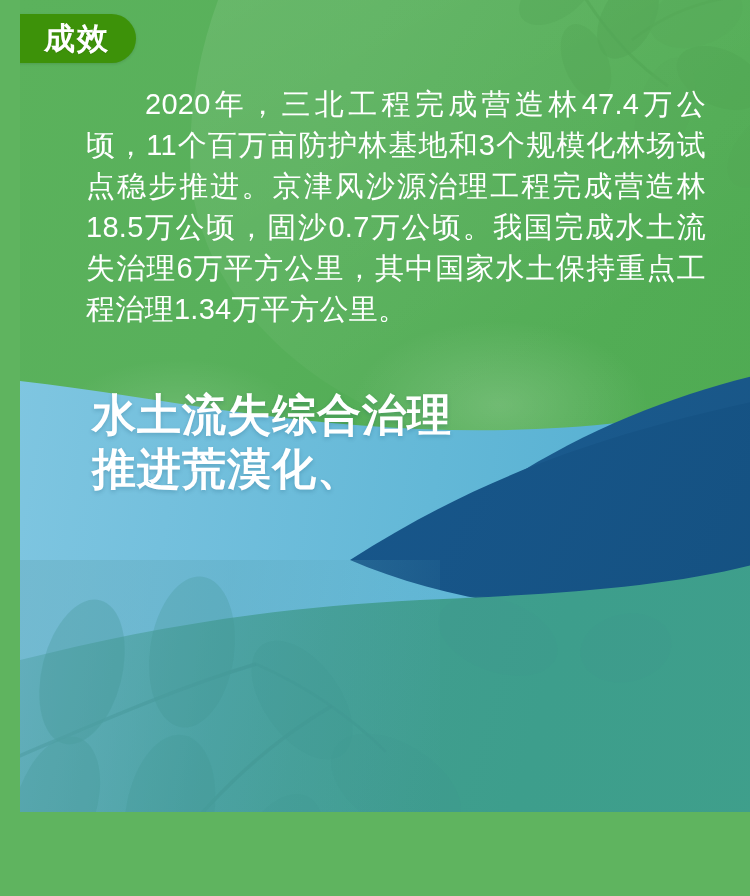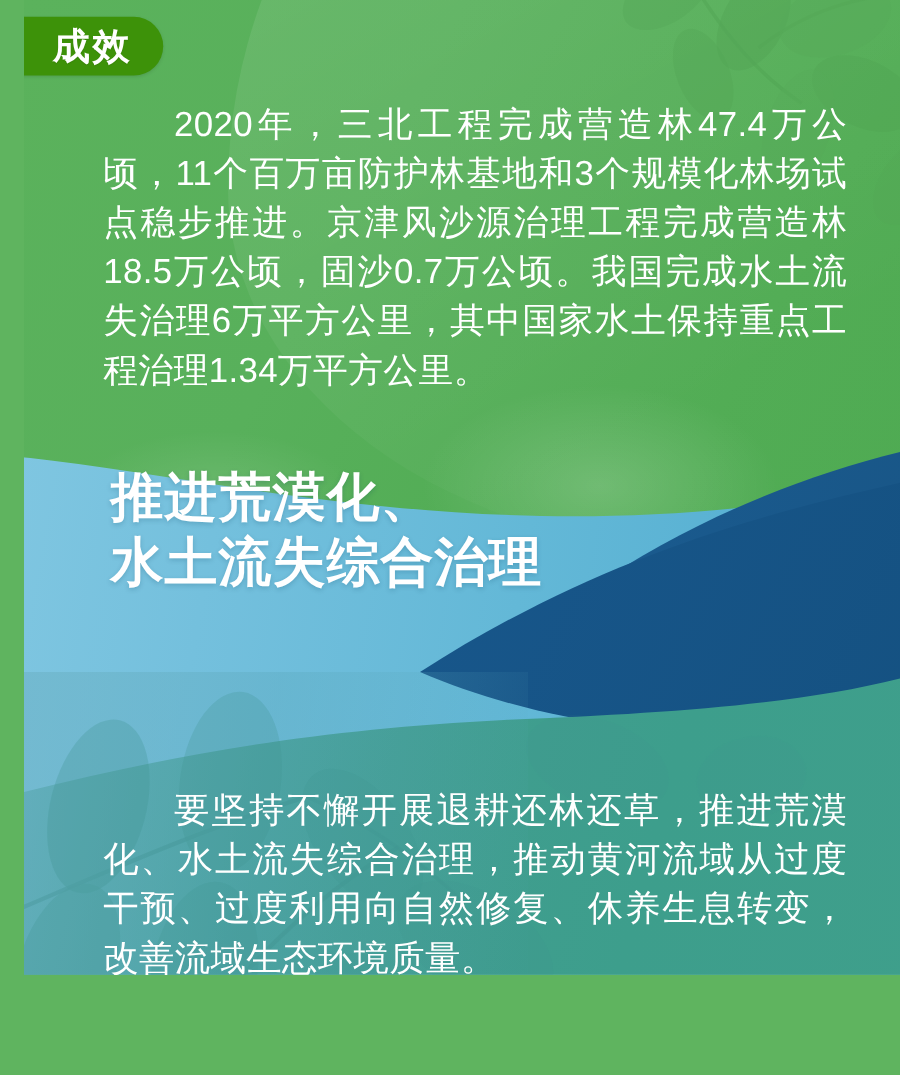--- a/index.html
+++ b/index.html
@@ -205,21 +205,20 @@
     </g>
   </svg>
 
   <div class="badge">
     <span class="badge-text">成效</span>
   </div>
 
   <p class="stats-para">2020年，三北工程完成营造林47.4万公顷，11个百万亩防护林基地和3个规模化林场试点稳步推进。京津风沙源治理工程完成营造林18.5万公顷，固沙0.7万公顷。我国完成水土流失治理6万平方公里，其中国家水土保持重点工程治理1.34万平方公里。</p>
 
   <div class="title-block">
+    <div class="title-line">水土流失综合治理</div>
     <div class="title-line">推进荒漠化、</div>
-    <div class="title-line">水土流失综合治理</div>
   </div>
 
-  <p class="quote-para">要坚持不懈开展退耕还林还草，推进荒漠化、水土流失综合治理，推动黄河流域从过度干预、过度利用向自然修复、休养生息转变，改善流域生态环境质量。</p>
 
   <div class="attribution">——习近平</div>
 
 </div>
 
 </body></html>

